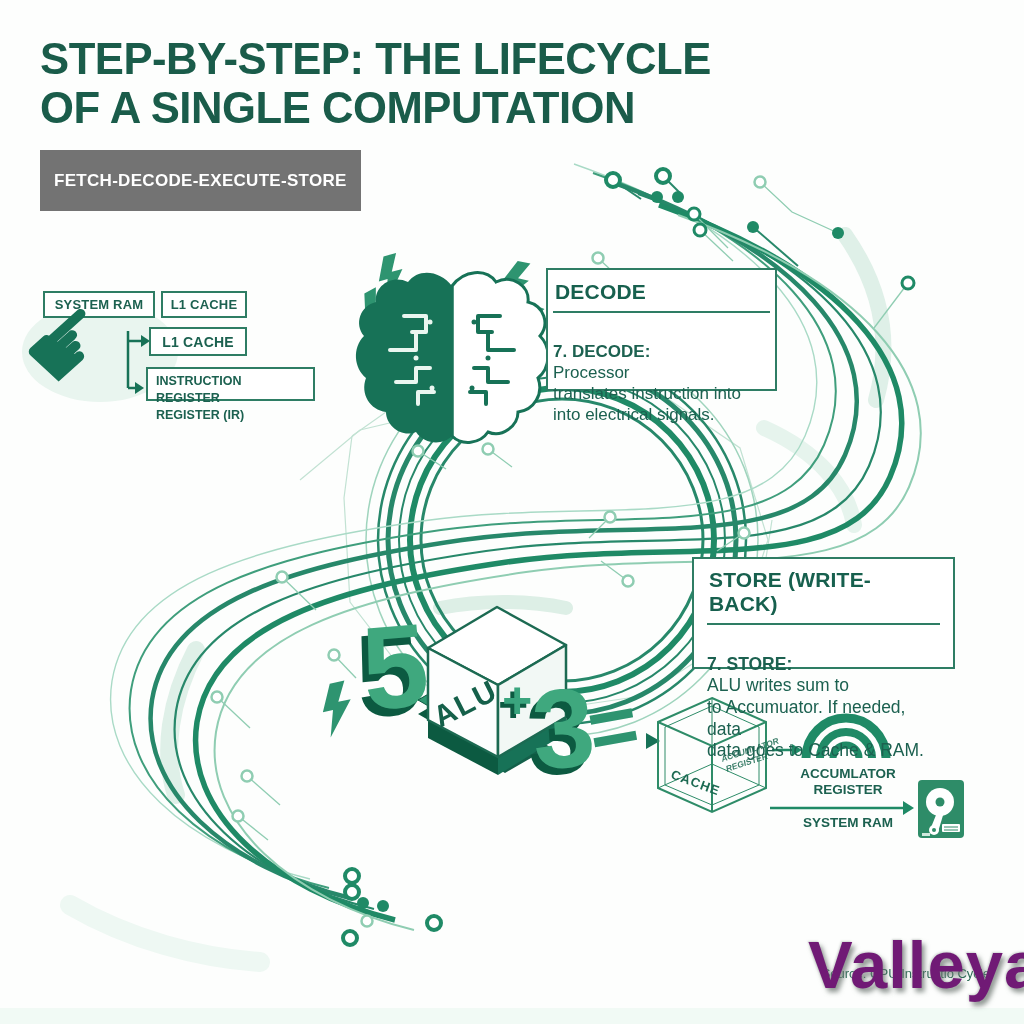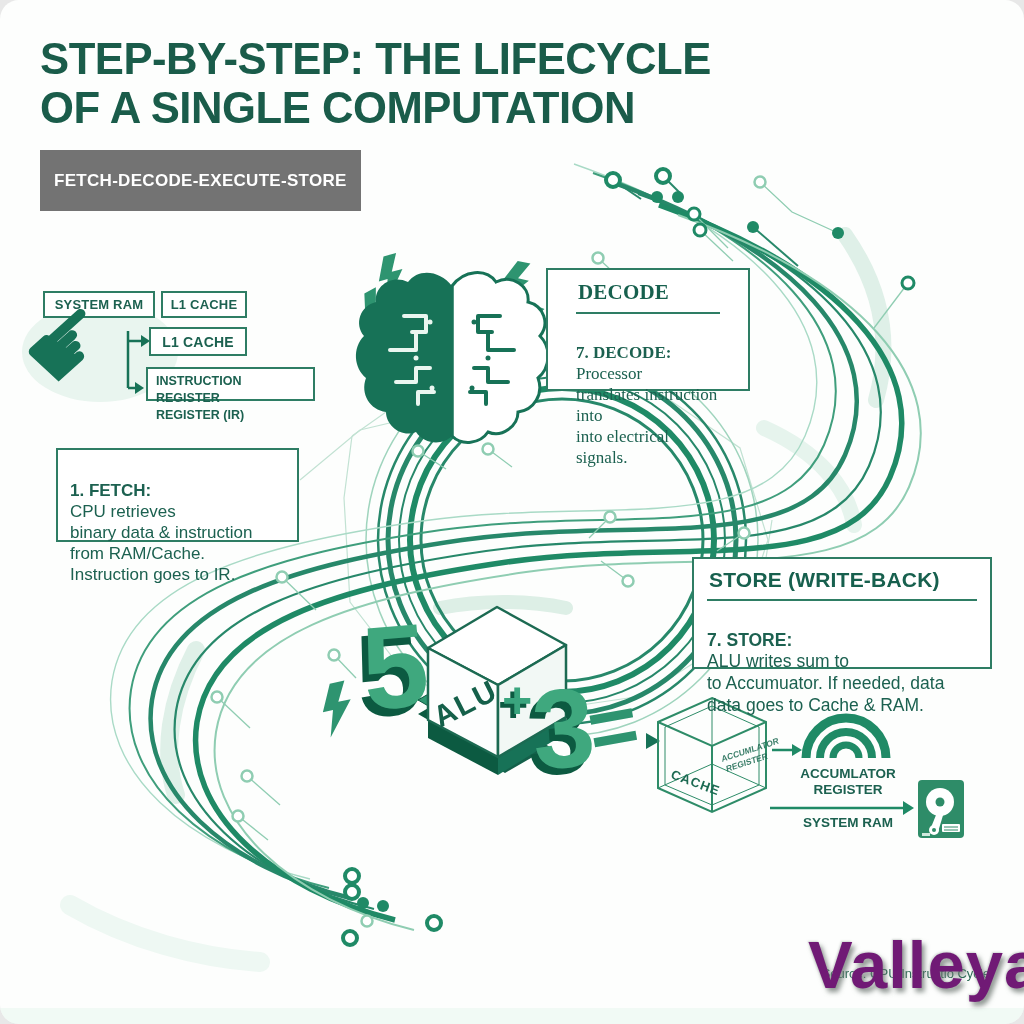--- a/index.html
+++ b/index.html
@@ -1,18 +1,18 @@
 <!DOCTYPE html>
 <html><head>
 <meta charset="utf-8">
 <title>CPU Lifecycle Infographic</title>
 <style>
   html,body{margin:0;padding:0;background:#e8e8e8;}
   .canvas{position:relative;width:1024px;height:1024px;background:#fdfefd;overflow:hidden;
-          font-family:"Liberation Sans",sans-serif;color:#1d6352;border-radius:19px;}
+          font-family:"Liberation Sans",sans-serif;color:#1d6352;}
   svg{overflow:visible;}
   .decor{position:absolute;left:0;top:0;z-index:1;pointer-events:none;}
   .art{position:absolute;z-index:2;}
   .title{position:absolute;left:40px;top:34px;z-index:3;color:#1a5c4a;font-weight:bold;
          font-size:45px;line-height:1.09;letter-spacing:-0.5px;transform:scaleX(.97);transform-origin:left top;}
   .badge{position:absolute;left:40px;top:150px;z-index:3;background:#737373;color:#ffffff;
          font-weight:bold;font-size:17px;line-height:37px;height:37px;padding:12px 14px;letter-spacing:0.3px;}
   .box{position:absolute;z-index:3;border:2px solid #2e7d64;background:#ffffff;box-sizing:border-box;
        color:#1c6150;font-weight:bold;}
   .minibox{display:flex;align-items:center;justify-content:center;font-size:13px;letter-spacing:0.2px;}
@@ -152,39 +152,32 @@
 
   <div class="box minibox" style="left:43px;top:291px;width:112px;height:27px;">SYSTEM RAM</div>
   <div class="box minibox" style="left:161px;top:291px;width:86px;height:27px;">L1 CACHE</div>
   <div class="box minibox" style="left:149px;top:327px;width:98px;height:29px;font-size:14px;">L1 CACHE</div>
   <div class="box irbox" style="left:146px;top:367px;width:169px;height:34px;">
     <span style="display:block">INSTRUCTION REGISTER</span>
     <span style="display:block">REGISTER (IR)</span>
   </div>
   <div class="hand">☛</div>
 
-  <div class="box textbox" style="left:56px;top:448px;width:243px;height:94px;">
-    <b>1. FETCH:</b>
-    <span>CPU retrieves
-binary data &amp; instruction
-from RAM/Cache.
-Instruction goes to IR.</span>
-  </div>
-
-  <div class="box" style="left:546px;top:268px;width:204px;height:123px;padding:8px 28px;font-family:Liberation Serif, serif;">
+
+  <div class="box" style="left:546px;top:268px;width:231px;height:123px;padding:8px 5px;">
     <div class="stepbox-header">DECODE</div>
     <div class="textbox" style="padding:0;border:none;position:static;">
       <b>7. DECODE:</b>
       <span>Processor
 translates instruction into
 into electrical signals.</span>
     </div>
   </div>
 
-  <div class="box" style="left:692px;top:557px;width:300px;height:112px;padding:7px 13px;">
+  <div class="box" style="left:692px;top:557px;width:263px;height:112px;padding:7px 13px;">
     <div class="stepbox-header">STORE (WRITE-BACK)</div>
     <div class="textbox" style="padding:0;border:none;position:static;font-size:17.5px;">
       <b>7. STORE:</b>
       <span>ALU writes sum to
 to Accumuator. If needed, data
 data goes to Cache &amp; RAM.</span>
     </div>
   </div>
 
   <svg class="art" style="left:352px;top:258px;" width="200" height="192" viewBox="0 0 200 192">

